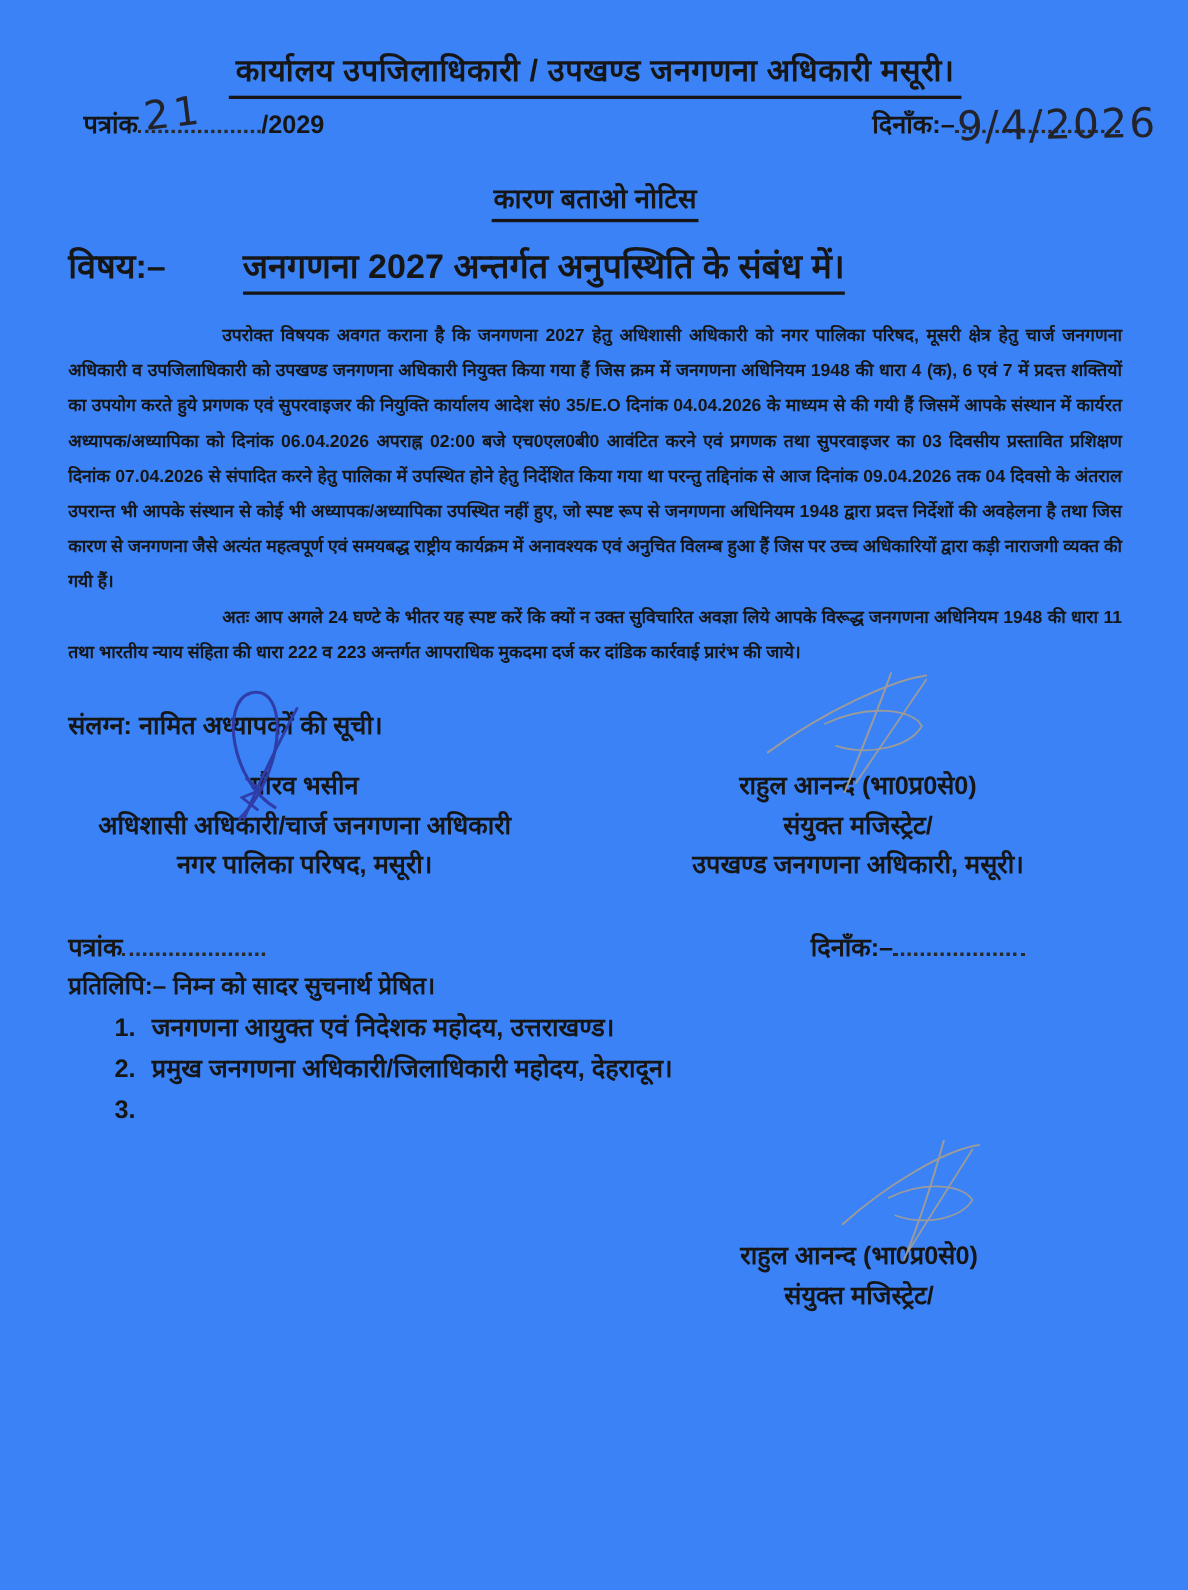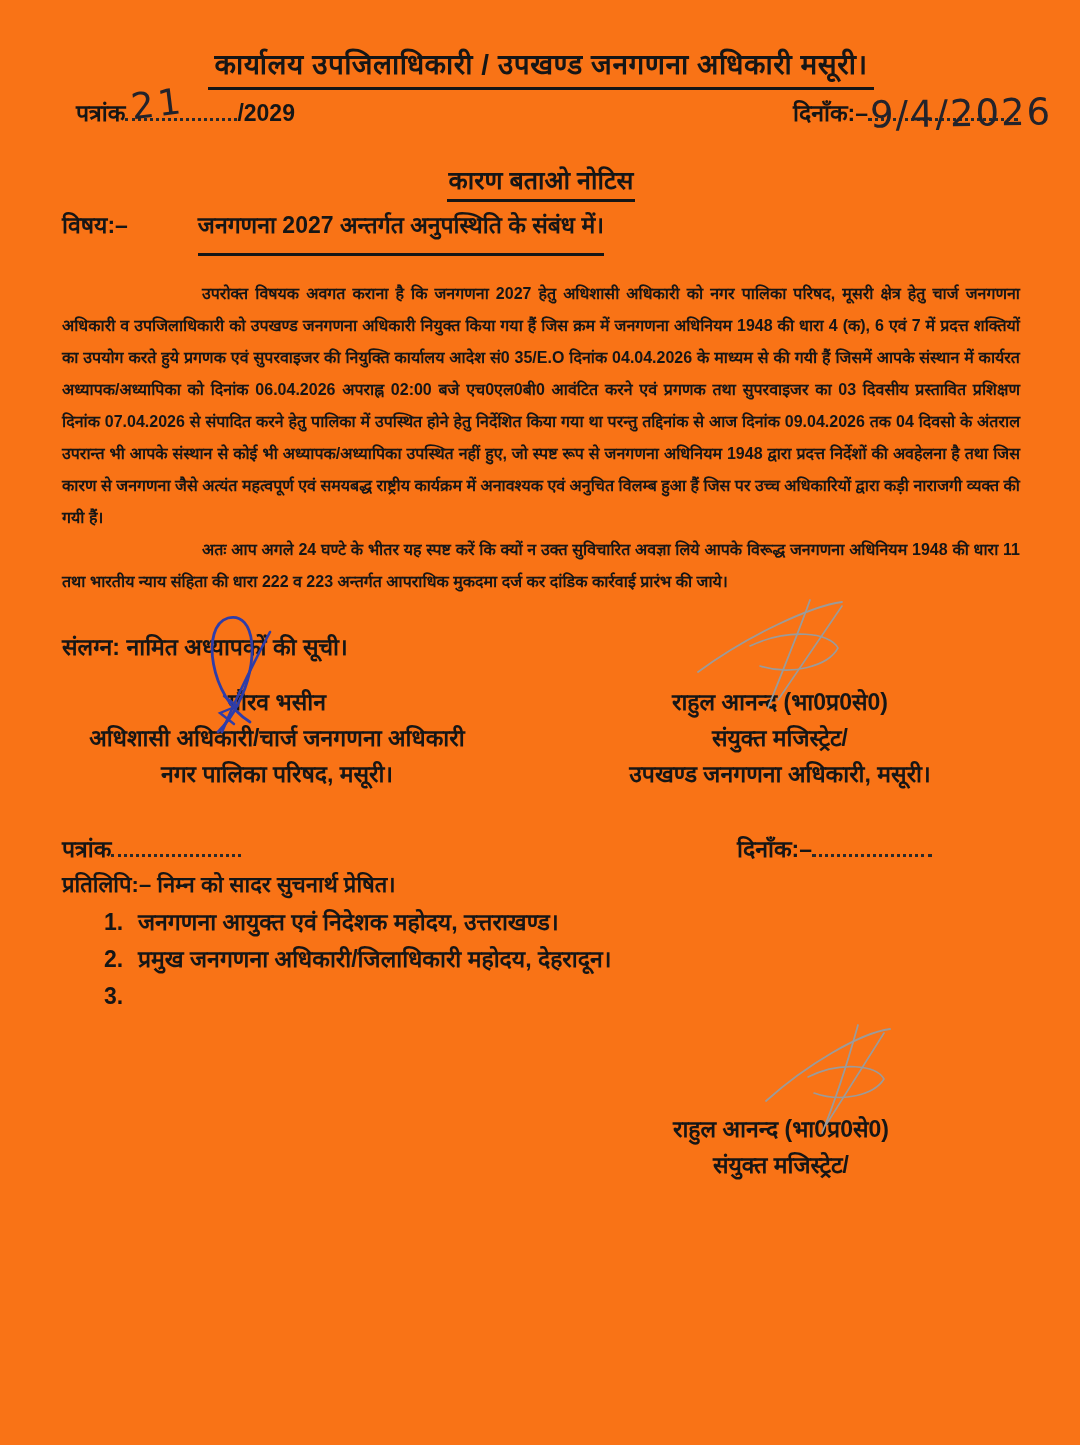--- a/index.html
+++ b/index.html
@@ -4,21 +4,21 @@
 <style>
   * { margin:0; padding:0; box-sizing:border-box; }
   html,body { width:1080px; background:#ffffff; }
   body {
     font-family:"Liberation Sans", sans-serif;
     color:#161616;
   }
   .page {
     position:relative;
     width:1080px; height:1445px;
-    background:#f97316;
+    background:#3b82f6;
     padding:44px 60px 0 62px;
     overflow:hidden;
   }
   
   .office-line-wrap { text-align:center; }
   .office-line {
     display:inline-block;
     font-size:28px; font-weight:700;
     border-bottom:3px solid #161616;
     padding:0 6px 5px 6px;
@@ -64,26 +64,26 @@
   .title-wrap { text-align:center; margin-top:34px; }
   .notice-title {
     display:inline-block;
     font-size:25px; font-weight:700;
     border-bottom:3px solid #161616;
     padding:0 2px 3px 2px;
   }
   
   .addressee { margin-top:14px; font-size:23px; font-weight:600; line-height:37px; }
   
-  .subject-row { margin-top:6px; font-size:23px; font-weight:700; display:flex; }
+  .subject-row { margin-top:18px; font-size:31px; font-weight:700; display:flex; }
   .subject-label { flex:0 0 auto; }
   .subject-text {
     margin-left:70px;
     border-bottom:3px solid #161616;
-    padding-bottom:13px;
+    padding-bottom:3px;
   }
   
   .body-text { margin-top:22px; font-size:16px; font-weight:600; line-height:32px; text-align:justify; }
   .body-text p { text-indent:140px; }
   
   .enclosure { margin-top:32px; font-size:23px; font-weight:600; }
   
   .sig-row { margin-top:22px; display:flex; justify-content:space-between; }
   .sig-block { position:relative; text-align:center; font-size:23px; font-weight:700; line-height:36px; }
   .sig-left { width:430px; }

